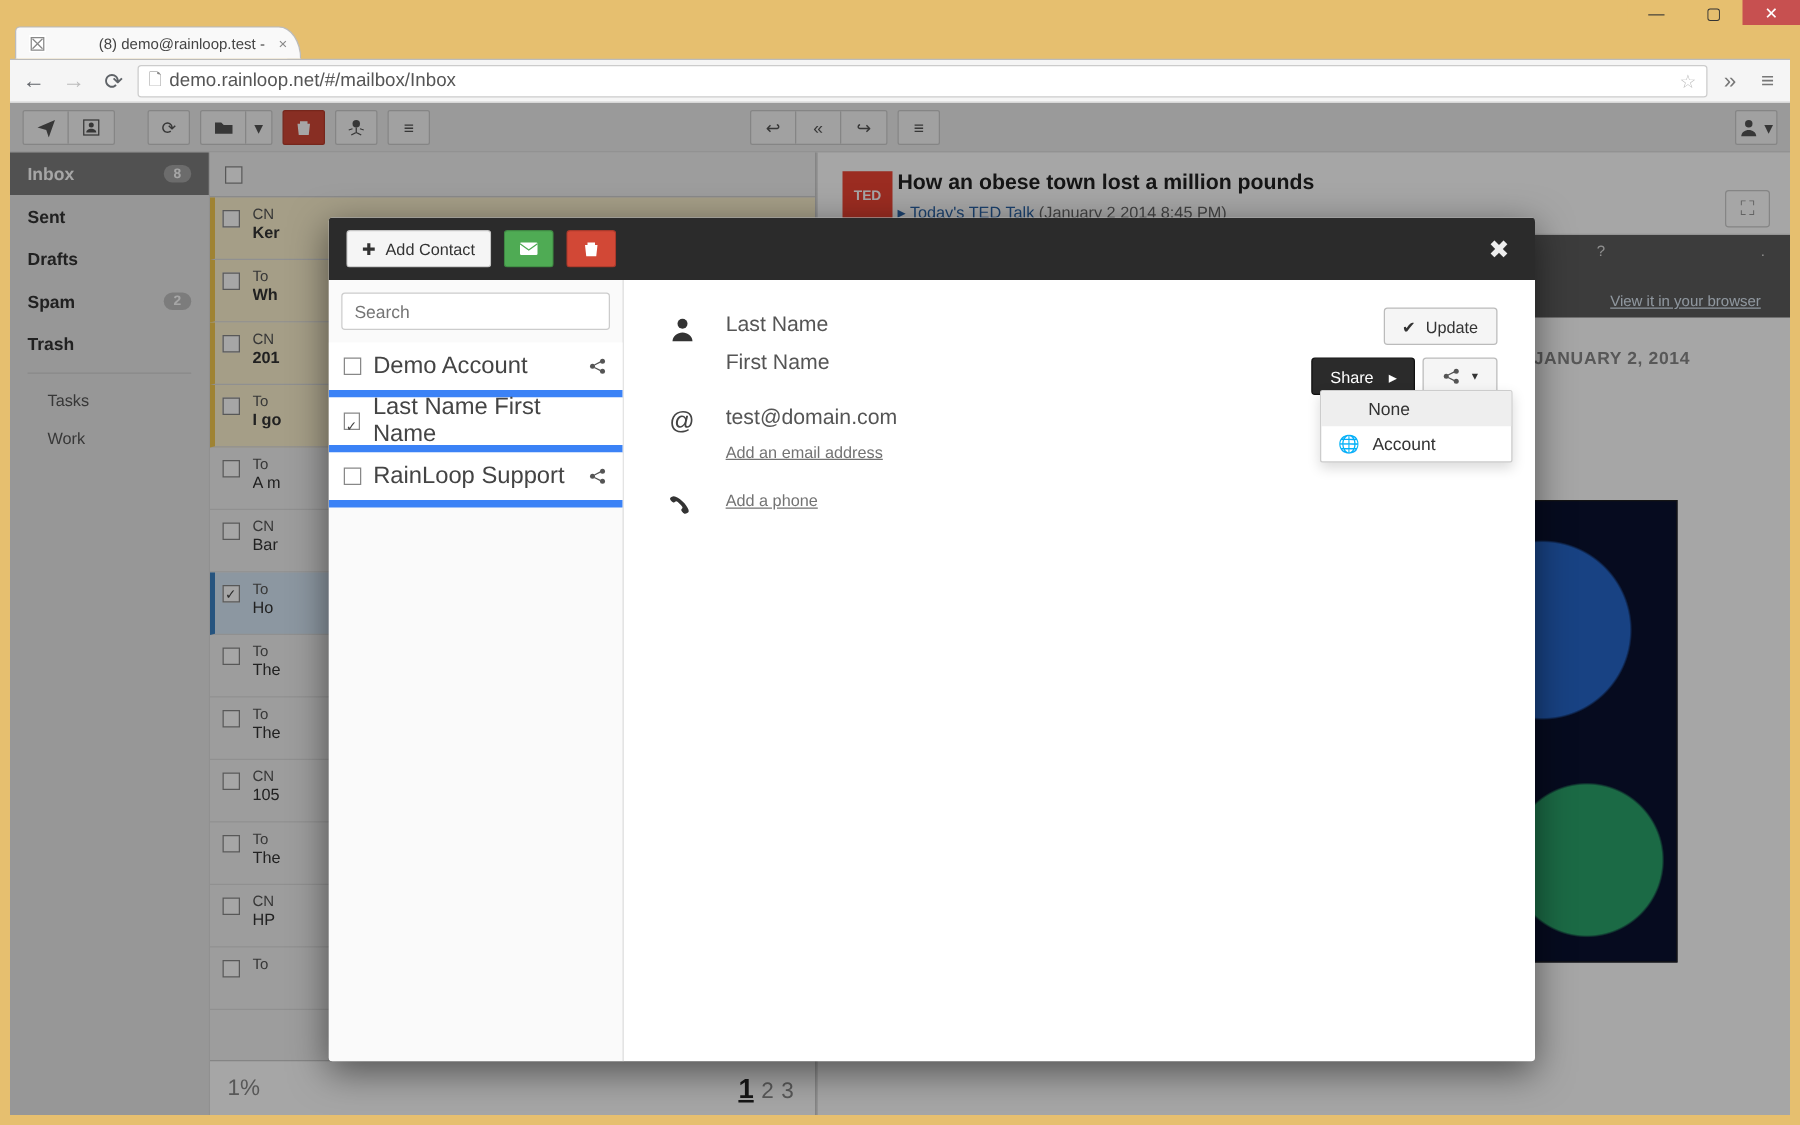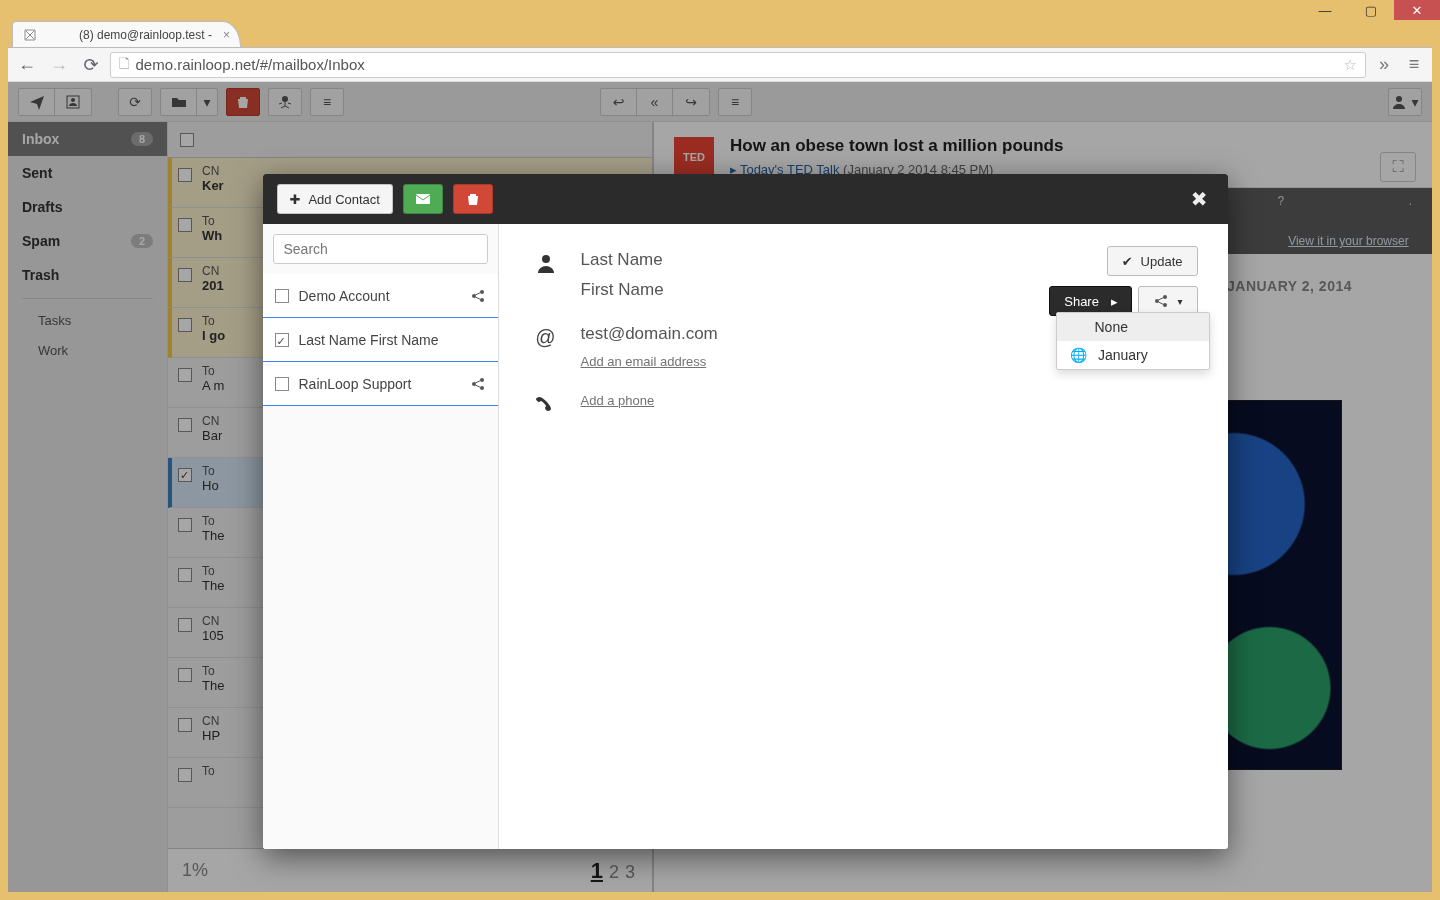--- a/index.html
+++ b/index.html
@@ -83,21 +83,21 @@
   .m-head { height:50px; background:#2b2b2b; display:flex; align-items:center; padding:0 14px; gap:10px;}
   .m-btn { height:30px; border-radius:3px; display:flex; align-items:center; padding:0 12px; font-size:13px; gap:8px; border:1px solid rgba(0,0,0,.2);}
   .m-btn.white{ background:#f5f5f5; color:#333;}
   .m-btn.green{ background:#4fab54; color:#fff; width:40px; justify-content:center; padding:0;}
   .m-btn.red{ background:#d24836; color:#fff; width:40px; justify-content:center; padding:0;}
   .m-close { margin-left:auto; color:#eee; font-size:20px; cursor:pointer; padding:0 6px;}
   .m-body { flex:1; display:flex;}
   .m-left { width:236px; border-right:1px solid #ddd; background:#fafafa; display:flex; flex-direction:column;}
   .m-search { margin:10px; }
   .m-search input{ width:100%; height:30px; border:1px solid #ccc; border-radius:3px; padding:0 10px; font-size:14px; color:#555;}
-  .c-item { height:44px; border-bottom:1px solid #3b82f6; display:flex; align-items:center; padding:0 12px; gap:10px; font-size:14px; color:#444; background:#fff;}
+  .c-item { height:44px; border-bottom:6px solid #3b82f6; display:flex; align-items:center; padding:0 12px; gap:10px; font-size:19px; color:#444; background:#fff;}
   .c-item.sel { background:#fff;}
   .c-item .share{ margin-left:auto; color:#555;}
   .m-right { flex:1; padding:26px 36px; position:relative;}
   .field { display:flex; align-items:flex-start; gap:24px; margin-bottom:24px;}
   .field .ico{ width:22px; color:#444; font-size:20px; padding-top:2px; text-align:center;}
   .field .vals{ font-size:17px; color:#555; display:flex; flex-direction:column; gap:10px;}
   .link { color:#737373; font-size:13px; text-decoration:underline; cursor:pointer;}
   .m-actions { position:absolute; top:22px; right:30px; display:flex; flex-direction:column; align-items:flex-end; gap:10px;}
   .btn { height:30px; border:1px solid #bbb; border-radius:3px; background:#f5f5f5; padding:0 14px; display:flex; align-items:center; gap:8px; font-size:13px; color:#333;}
   .btn.dark{ background:#2b2b2b; color:#fff; border-color:#111;}
@@ -332,21 +332,21 @@
           </div>
         </div>
     </div>
     <div class="list-foot">
       <span>1%</span>
       <span class="pager" id="pager"><span class="cur">1</span><span>2</span><span>3</span></span>
     </div>
 
     <div class="reader">
       <div class="r-head">
-        <div style="display:flex;gap:16px;align-items:center;">
+        <div style="display:flex;gap:4px;align-items:center;">
           <div style="width:40px;height:40px;background:#e43;display:flex;align-items:center;justify-content:center;color:#fff;font-weight:bold;font-size:11px;">TED</div>
           <div>
             <div class="r-title">How an obese town lost a million pounds</div>
             <div class="r-sub"><span style="color:#2a64a8">▸ </span><a>Today's TED Talk</a> <span>(January 2 2014 8:45 PM)</span></div>
           </div>
         </div>
         <div class="r-expand">⛶</div>
       </div>
       <div class="r-bar"><span>?</span><a>View it in your browser</a>.</div>
       <div class="r-date">JANUARY 2, 2014</div>
@@ -462,21 +462,21 @@
                 </div>
               </div>
             </div>
             <div class="drop">
               <div class="opt hover">
                   <span style="width:14px"></span>
                   <span>None</span>
                 </div>
               <div class="opt">
                   <span>🌐</span>
-                  <span>January</span>
+                  <span>Account</span>
                 </div>
             </div>
           </div>
         </div>
       </div>
     </div>
 
   </div>
 </div>
 

